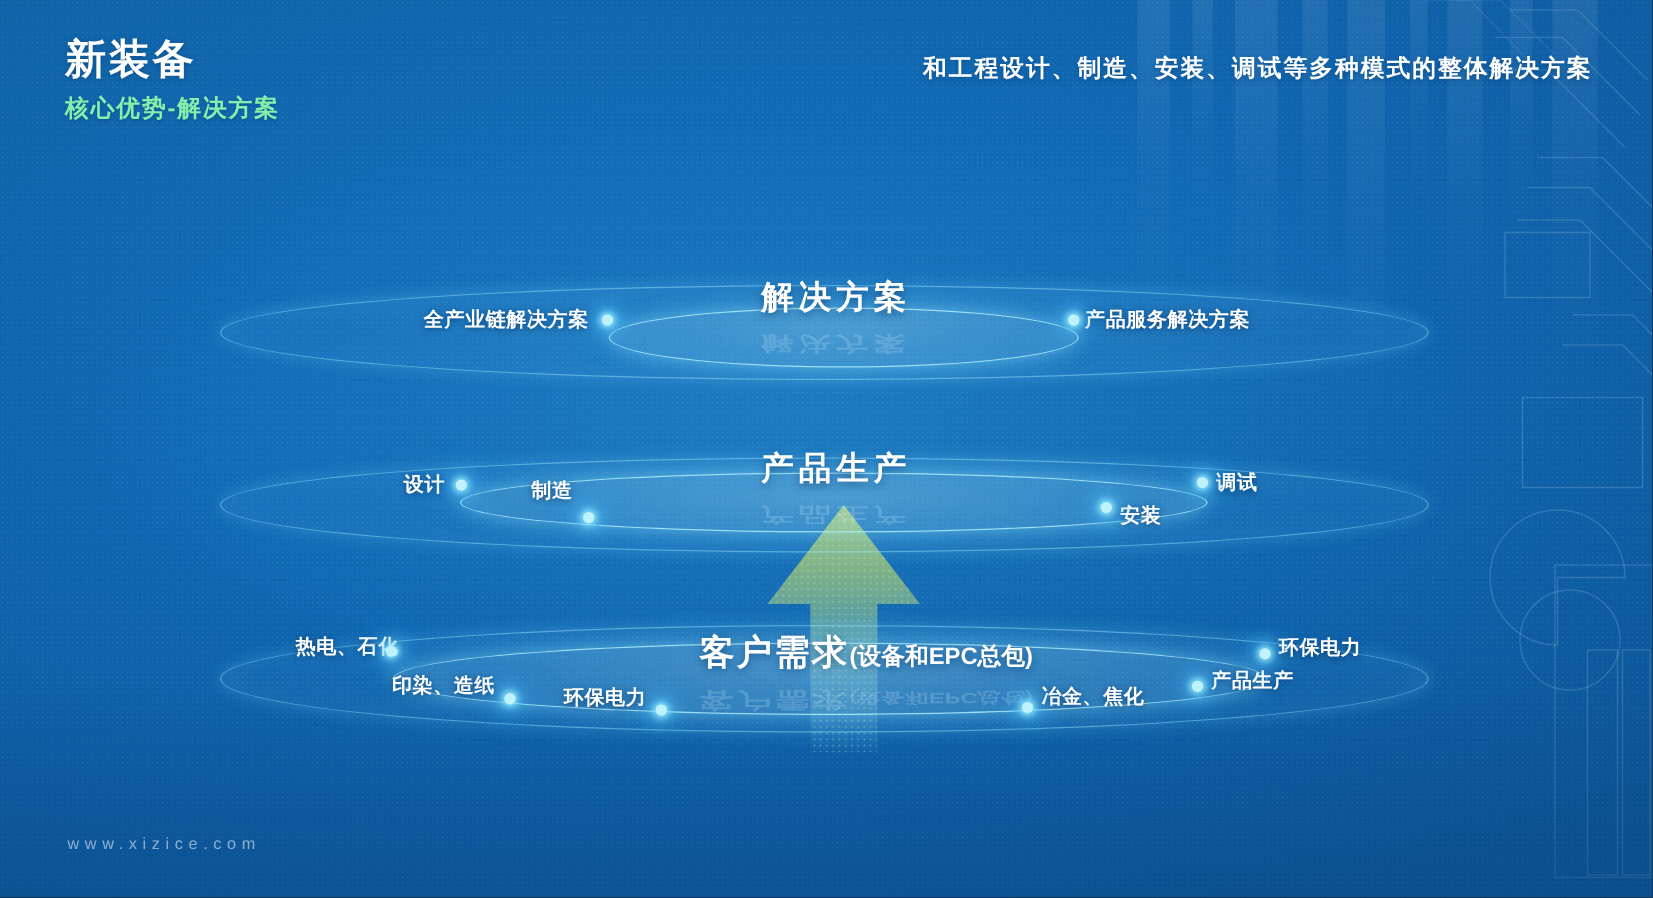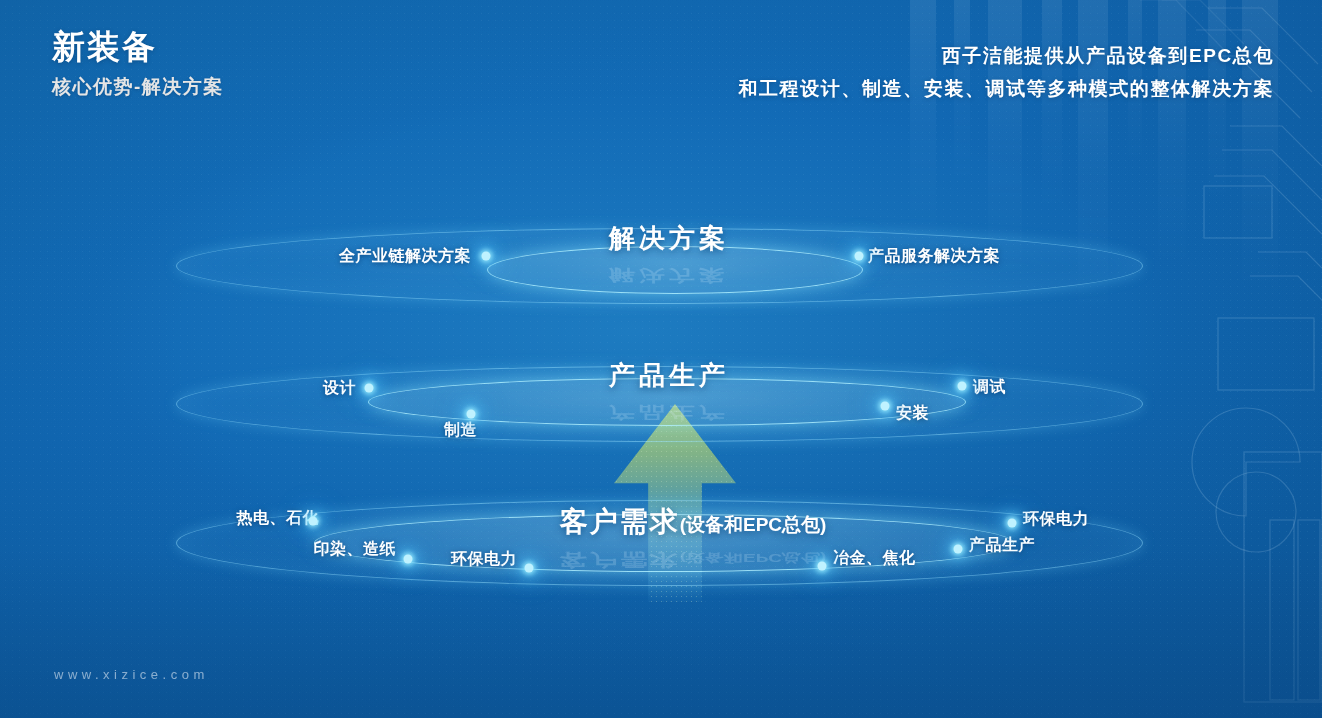--- a/index.html
+++ b/index.html
@@ -68,21 +68,21 @@
     font-weight: bold;
     color: #ffffff;
     letter-spacing: 2px;
     line-height: 1.25;
     text-shadow: 0 1px 4px rgba(0,40,80,0.35);
   }
   .subtitle {
     margin-top: 7px;
     font-size: 19px;
     font-weight: bold;
-    color: #e5e5e5;
+    color: #86efac;
     letter-spacing: 1.5px;
     text-shadow: 0 1px 3px rgba(0,40,80,0.30);
   }
   .header-right {
     position: absolute;
     right: 48px;
     top: 40px;
     text-align: right;
   }
   .hr-line {
@@ -245,21 +245,20 @@
   <div class="bg-dots"></div>
   <div class="bg-vignette"></div>
   <div class="bg-bottomfade"></div>
 
   <div class="header-left">
     <div class="title">新装备</div>
     <div class="subtitle">核心优势-解决方案</div>
   </div>
 
   <div class="header-right">
-    <div class="hr-line">西子洁能提供从产品设备到EPC总包</div>
     <div class="hr-line">和工程设计、制造、安装、调试等多种模式的整体解决方案</div>
   </div>
 
   <div class="stage">
 
     <div class="arrow"></div>
     <div class="arrow-dots"></div>
 
     <div class="ring ring-outer" style="left:176px; top:228px; width:965px; height:74px;"></div>
     <div class="ring ring-inner" style="left:487px; top:246px; width:374px; height:46px;"></div>
@@ -275,21 +274,21 @@
 
     <div class="ring ring-outer" style="left:176px; top:366px; width:965px; height:74px;"></div>
     <div class="ring ring-inner" style="left:368px; top:378px; width:596px; height:46px;"></div>
 
     <div class="ring-center-reflection rc-big" style="left:669px; top:412px;">产品生产</div>
     <div class="ring-center rc-big" style="left:669px; top:375px;">产品生产</div>
 
     <div class="node right-anchor" style="left:356px; top:388px;">设计</div>
     <div class="dot" style="left:369px; top:388px;"></div>
 
-    <div class="node right-anchor" style="left:458px; top:430px;margin-left:19px;">制造</div>
+    <div class="node right-anchor" style="left:458px; top:393px;">制造</div>
     <div class="dot" style="left:471px; top:414px;"></div>
 
     <div class="node left-anchor" style="left:896px; top:413px;">安装</div>
     <div class="dot" style="left:885px; top:406px;"></div>
 
     <div class="node left-anchor" style="left:973px; top:387px;">调试</div>
     <div class="dot" style="left:962px; top:386px;"></div>
 
     <div class="ring ring-outer" style="left:176px; top:500px; width:965px; height:84px;"></div>
     <div class="ring ring-inner" style="left:314px; top:514px; width:698px; height:56px;"></div>

